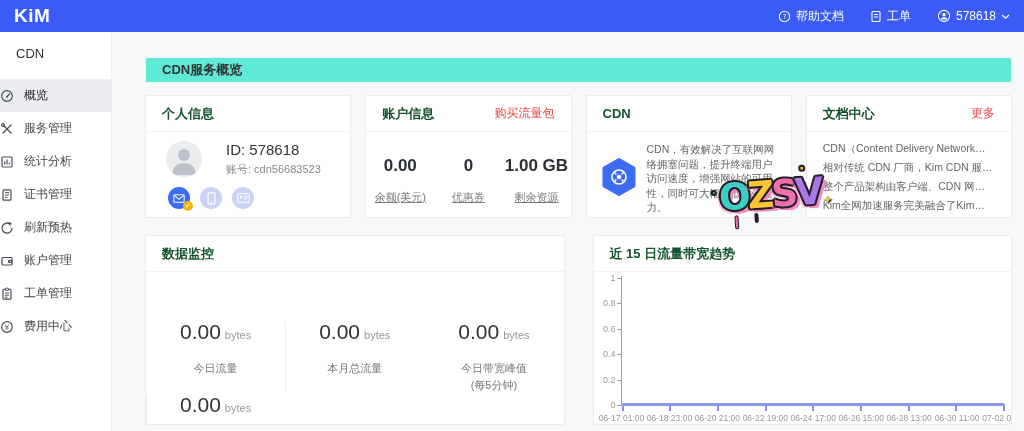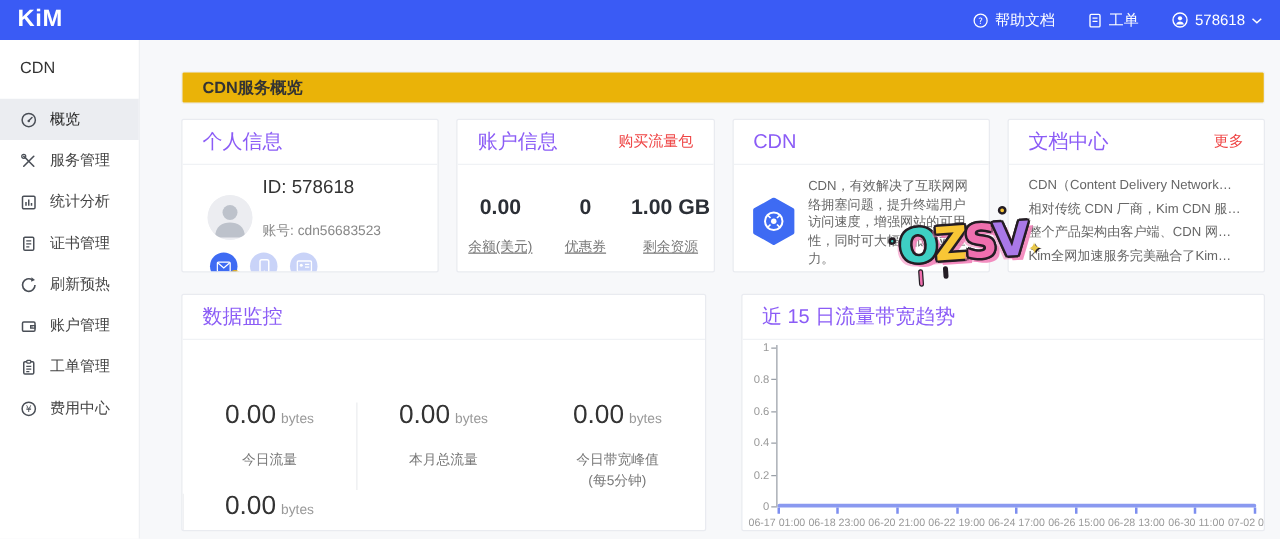--- a/index.html
+++ b/index.html
@@ -15,43 +15,43 @@
   .logo { color:#fff; font-size:19px; font-weight:bold; letter-spacing:.5px; }
   .topbar-right { display:flex; align-items:center; gap:26px; }
   .top-item { display:flex; align-items:center; gap:5px; color:#fff; font-size:12px; cursor:pointer; }
   .top-item svg { display:block; }
   
   .sidebar { position:absolute; left:0; top:32px; width:112px; height:399px;
     background:#fff; border-right:1px solid #eef0f3; z-index:5; }
   .side-section { font-size:13px; color:#333; padding:14px 0 10px 16px; }
   .menu { margin-top:8px; }
   .menu-item { height:33px; display:flex; align-items:center; gap:10px;
-    padding-left:16px; font-size:12px; color:#444; cursor:pointer; }
+    font-size:12px; color:#444; cursor:pointer; }
   .menu-item.active { background:#ebedf1; color:#222; }
   .menu-item svg { display:block; flex:none; }
   
   .main { position:absolute; left:112px; top:32px; width:912px; height:399px;
     padding:25px 12px 6px 33px; }
-  .page-header { background:#eab308; height:26px; border:1px solid #edeff3; border-radius:2px;
+  .page-header { background:#5eead4; height:26px; border:1px solid #edeff3; border-radius:2px;
     display:flex; align-items:center; padding:0 16px; font-size:13px; font-weight:bold; color:#333; }
   .grid-top { display:grid; grid-template-columns:repeat(4,1fr); gap:14px; margin-top:12px; }
   .grid-bottom { display:grid; grid-template-columns:repeat(2,1fr); gap:28px; margin-top:17px; }
   .card { background:#fff; border:1px solid #e9ebf0; border-radius:2px; overflow:hidden; }
   .grid-top .card { height:123px; }
   .grid-bottom .card { height:190px; }
   .card-header { height:36px; display:flex; align-items:center; justify-content:space-between;
     padding:0 16px; border-bottom:1px solid #f0f2f5; }
-  .card-title { font-size:16px; font-weight:normal; color:#8b5cf6; }
+  .card-title { font-size:13px; font-weight:bold; color:#14532d; }
   .card-link { font-size:12px; color:#ef4444; cursor:pointer; text-decoration:none; }
   
   .p-body { padding:9px 14px 8px 20px; }
-  .profile-row { display:flex; align-items:flex-end; gap:8px; }
+  .profile-row { display:flex; align-items:center; gap:24px; }
   .avatar { width:36px; height:36px; border-radius:50%; background:#ecedf1; overflow:hidden; flex:none; }
   .pid { font-size:15px; color:#333; }
-  .paccount { font-size:11px; color:#888; margin-top:19px; }
+  .paccount { font-size:11px; color:#888; margin-top:4px; }
   .verify-row { display:flex; gap:10px; margin-top:10px; padding-left:2px; }
   .vicon { width:22px; height:22px; border-radius:50%; display:flex; align-items:center;
     justify-content:center; position:relative; cursor:pointer; }
   .vicon.on { background:#3e6bf3; }
   .vicon.off { background:#c9d3f8; }
   .vbadge { position:absolute; right:-3px; bottom:-2px; width:10px; height:10px; border-radius:50%;
     background:#f5b60b; display:flex; align-items:center; justify-content:center;
     font-size:7px; color:#fff; font-weight:bold; }
   
   .a-body { display:flex; padding-top:24px; }

